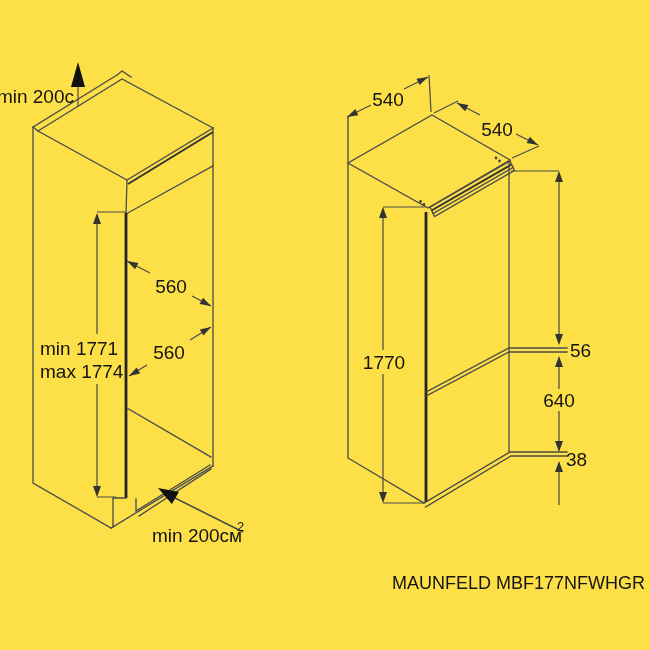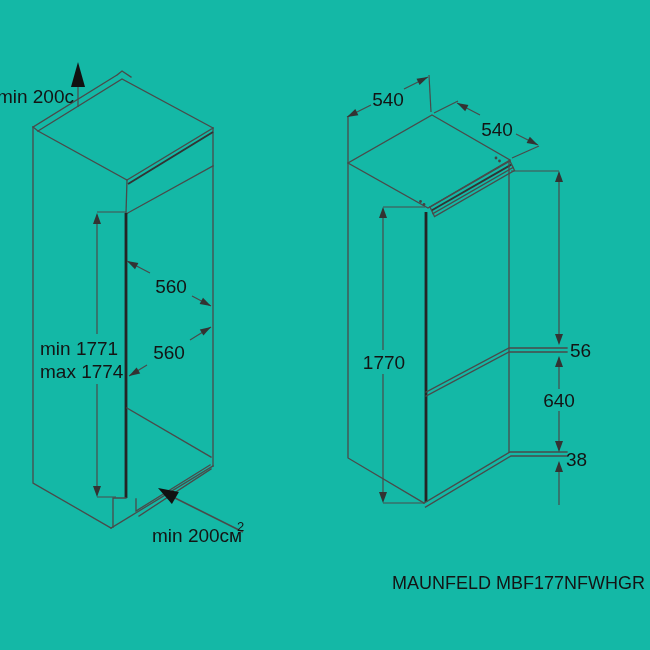--- a/index.html
+++ b/index.html
@@ -1,16 +1,16 @@
 <!DOCTYPE html>
 <html><head>
 <meta charset="utf-8">
 <style>
   html,body{margin:0;padding:0;background:#fff;}
-  .canvas{position:relative;width:650px;height:650px;background:#14b8a6;overflow:hidden;
+  .canvas{position:relative;width:650px;height:650px;background:#fde047;overflow:hidden;
           font-family:"Liberation Sans", sans-serif;}
   svg{display:block}
   .ln{stroke:#4a4a4a;stroke-width:1.3;fill:none;stroke-linecap:square;stroke-linejoin:miter;}
   .thk{stroke:#242424;stroke-width:2.8;}
   .med{stroke:#333;stroke-width:2;}
   .dim{stroke:#4a4a4a;stroke-width:1.2;fill:none;stroke-linecap:butt;}
   .ah{fill:#333;stroke:none;}
   .blk{fill:#111;stroke:none;}
   .dot{fill:#444;stroke:none;}
   text{fill:#141414;font-family:"Liberation Sans",sans-serif;}

